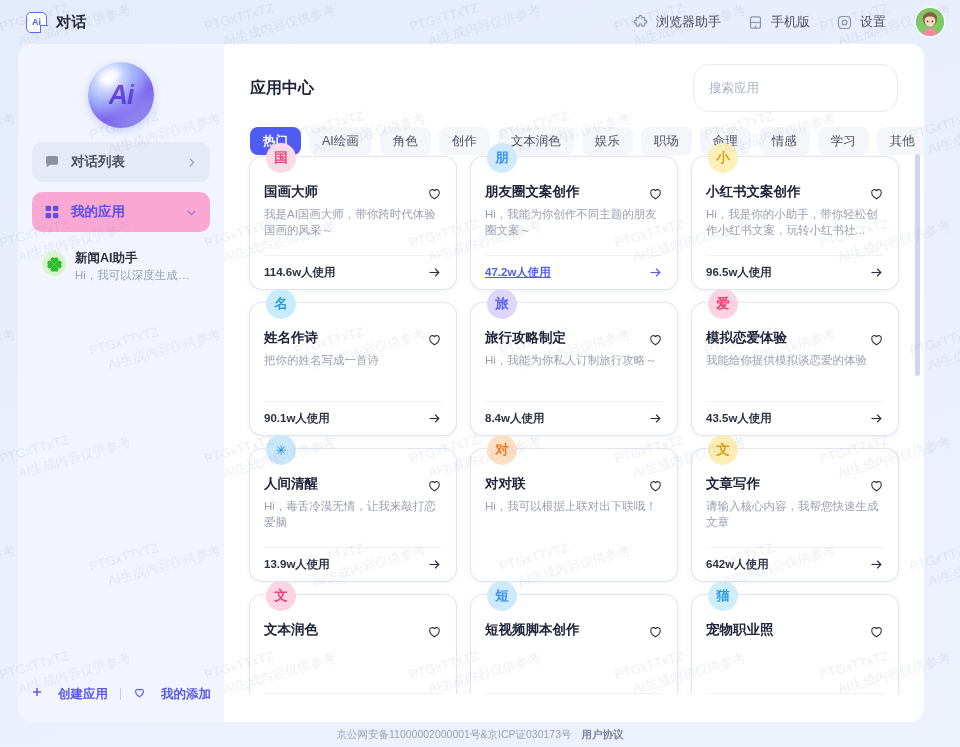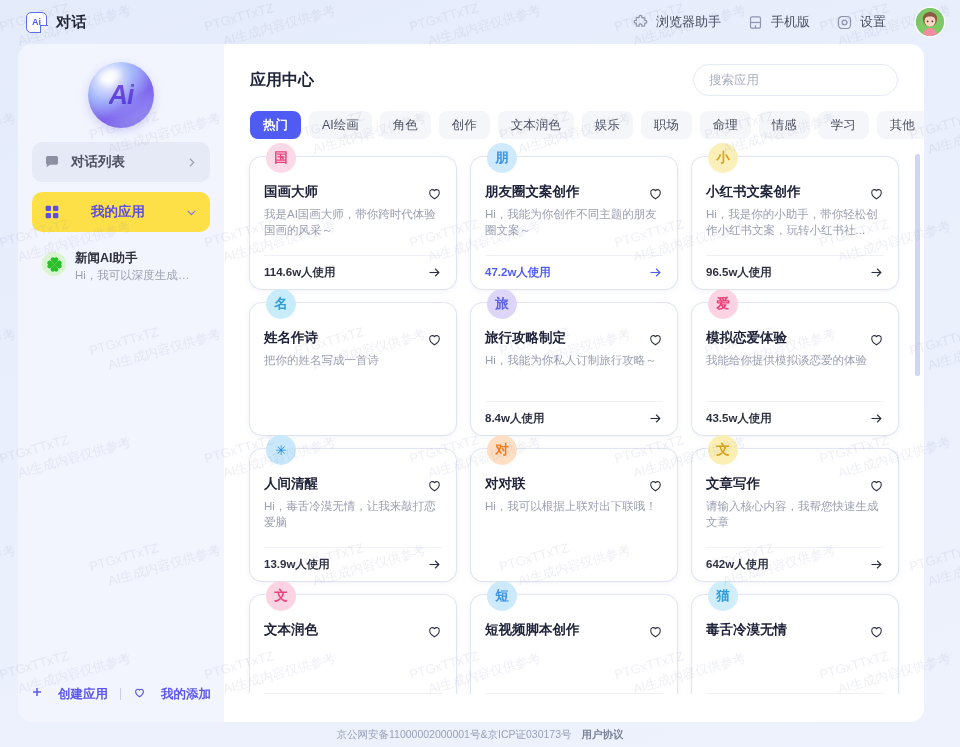--- a/index.html
+++ b/index.html
@@ -102,21 +102,21 @@
     letter-spacing: -1px; position: relative; z-index: 2;
   }
 
   .nav { padding: 0 14px; }
   .nav-item {
     height: 40px; border-radius: 10px;
     display: flex; align-items: center; padding: 0 12px;
     cursor: pointer; margin-bottom: 10px;
   }
   .nav-item.plain { background: #e6eaf6; }
-  .nav-item.active { background: #fde047; gap: 20px; }
+  .nav-item.active { background: #f9a8d4; }
   .nav-item .ni-icon { width: 17px; margin-right: 10px; display:flex; align-items:center; }
   .nav-item .ni-label { font-size: 13.5px; font-weight: bold; color: #4c5160; }
   .nav-item.active .ni-label { color: #5b4fe8; }
   .nav-item .ni-arrow { margin-left: auto; color: #9aa0b4; display:flex; }
   .nav-item.active .ni-arrow { color: #7d76e0; }
 
   .sub-list { padding: 2px 14px 0; }
   .sub-item {
     display: flex; gap: 9px; padding: 7px 10px; border-radius: 9px;
     cursor: pointer; align-items: flex-start;
@@ -146,21 +146,21 @@
 
   
   .content {
     flex: 1; background: #ffffff;
     border-radius: 0 14px 14px 0;
     position: relative; overflow: hidden;
   }
   .content-head { padding: 20px 26px 0 26px; display: flex; align-items: center; }
   .page-title { font-size: 16px; font-weight: bold; color: #20243a; }
   .search-box {
-    margin-left: auto; width: 205px; height: 32px;
+    margin-left: auto; width: 205px; height: 48px;
     background: #fff; border: 1px solid #e5e9f5; border-radius: 16px;
     display: flex; align-items: center; padding: 0 15px;
   }
   .search-box input {
     border: none; outline: none; background: transparent;
     font-size: 12.5px; color: #3a3f52; width: 100%;
     font-family: inherit;
   }
   .search-box input::placeholder { color: #a9aec0; }
 
@@ -206,21 +206,21 @@
     margin-top: 5px;
     display: -webkit-box; -webkit-line-clamp: 2; -webkit-box-orient: vertical;
     overflow: hidden;
   }
   .card-foot {
     margin-top: auto; border-top: 1px solid #f0f1f6;
     height: 34px; display: flex; align-items: center;
   }
   .card-users { font-size: 11.5px; font-weight: bold; color: #2c3040; }
   .card-arrow { margin-left: auto; color: #2c3040; display: flex; }
-  .card.hover .card-users { color: #4f5bf2; }
+  .card.hover .card-users { color: #4f5bf2; text-decoration: underline; }
   .card.hover .card-arrow { color: #4f5bf2; }
 
   .scrollbar {
     position: absolute; right: 4px; top: 110px;
     width: 5px; height: 222px; border-radius: 3px;
     background: #cfd6f0;
   }
 
   .footer {
     position: absolute; left: 0; bottom: 0; width: 960px;
@@ -476,20 +476,29 @@
             </div>
             <div class="card-titlerow">
               <div class="card-title">姓名作诗</div>
               <div class="card-heart">
                 <svg width="15" height="15" viewBox="0 0 24 24" fill="none" stroke="currentColor" stroke-width="1.7">
                   <path d="M12 20.5s-7.6-4.8-7.6-9.9A4.3 4.3 0 0 1 12 7.4a4.3 4.3 0 0 1 7.6 3.2c0 5.1-7.6 9.9-7.6 9.9z"></path>
                 </svg>
               </div>
             </div>
             <div class="card-desc">把你的姓名写成一首诗</div>
+            <div class="card-foot">
+              <div class="card-users">90.1w人使用</div>
+              <div class="card-arrow">
+                <svg width="15" height="15" viewBox="0 0 24 24" fill="none" stroke="currentColor" stroke-width="1.8">
+                  <line x1="4" y1="12" x2="19" y2="12"></line>
+                  <polyline points="13,6 19,12 13,18"></polyline>
+                </svg>
+              </div>
+            </div>
           </div>
           <div class="card">
             <div class="card-badge" style="background:#ddd6f8;color:#5c63e8">
               <span>旅</span>
             </div>
             <div class="card-titlerow">
               <div class="card-title">旅行攻略制定</div>
               <div class="card-heart">
                 <svg width="15" height="15" viewBox="0 0 24 24" fill="none" stroke="currentColor" stroke-width="1.7">
                   <path d="M12 20.5s-7.6-4.8-7.6-9.9A4.3 4.3 0 0 1 12 7.4a4.3 4.3 0 0 1 7.6 3.2c0 5.1-7.6 9.9-7.6 9.9z"></path>
@@ -622,21 +631,21 @@
             <div class="card-desc"></div>
             <div class="card-foot">
               <div class="card-users"></div>
             </div>
           </div>
           <div class="card">
             <div class="card-badge" style="background:#cfeefa;color:#2e9ddb">
               <span>猫</span>
             </div>
             <div class="card-titlerow">
-              <div class="card-title">毒舌冷漠无情</div>
+              <div class="card-title">宠物职业照</div>
               <div class="card-heart">
                 <svg width="15" height="15" viewBox="0 0 24 24" fill="none" stroke="currentColor" stroke-width="1.7">
                   <path d="M12 20.5s-7.6-4.8-7.6-9.9A4.3 4.3 0 0 1 12 7.4a4.3 4.3 0 0 1 7.6 3.2c0 5.1-7.6 9.9-7.6 9.9z"></path>
                 </svg>
               </div>
             </div>
             <div class="card-desc"></div>
             <div class="card-foot">
               <div class="card-users"></div>
             </div>

